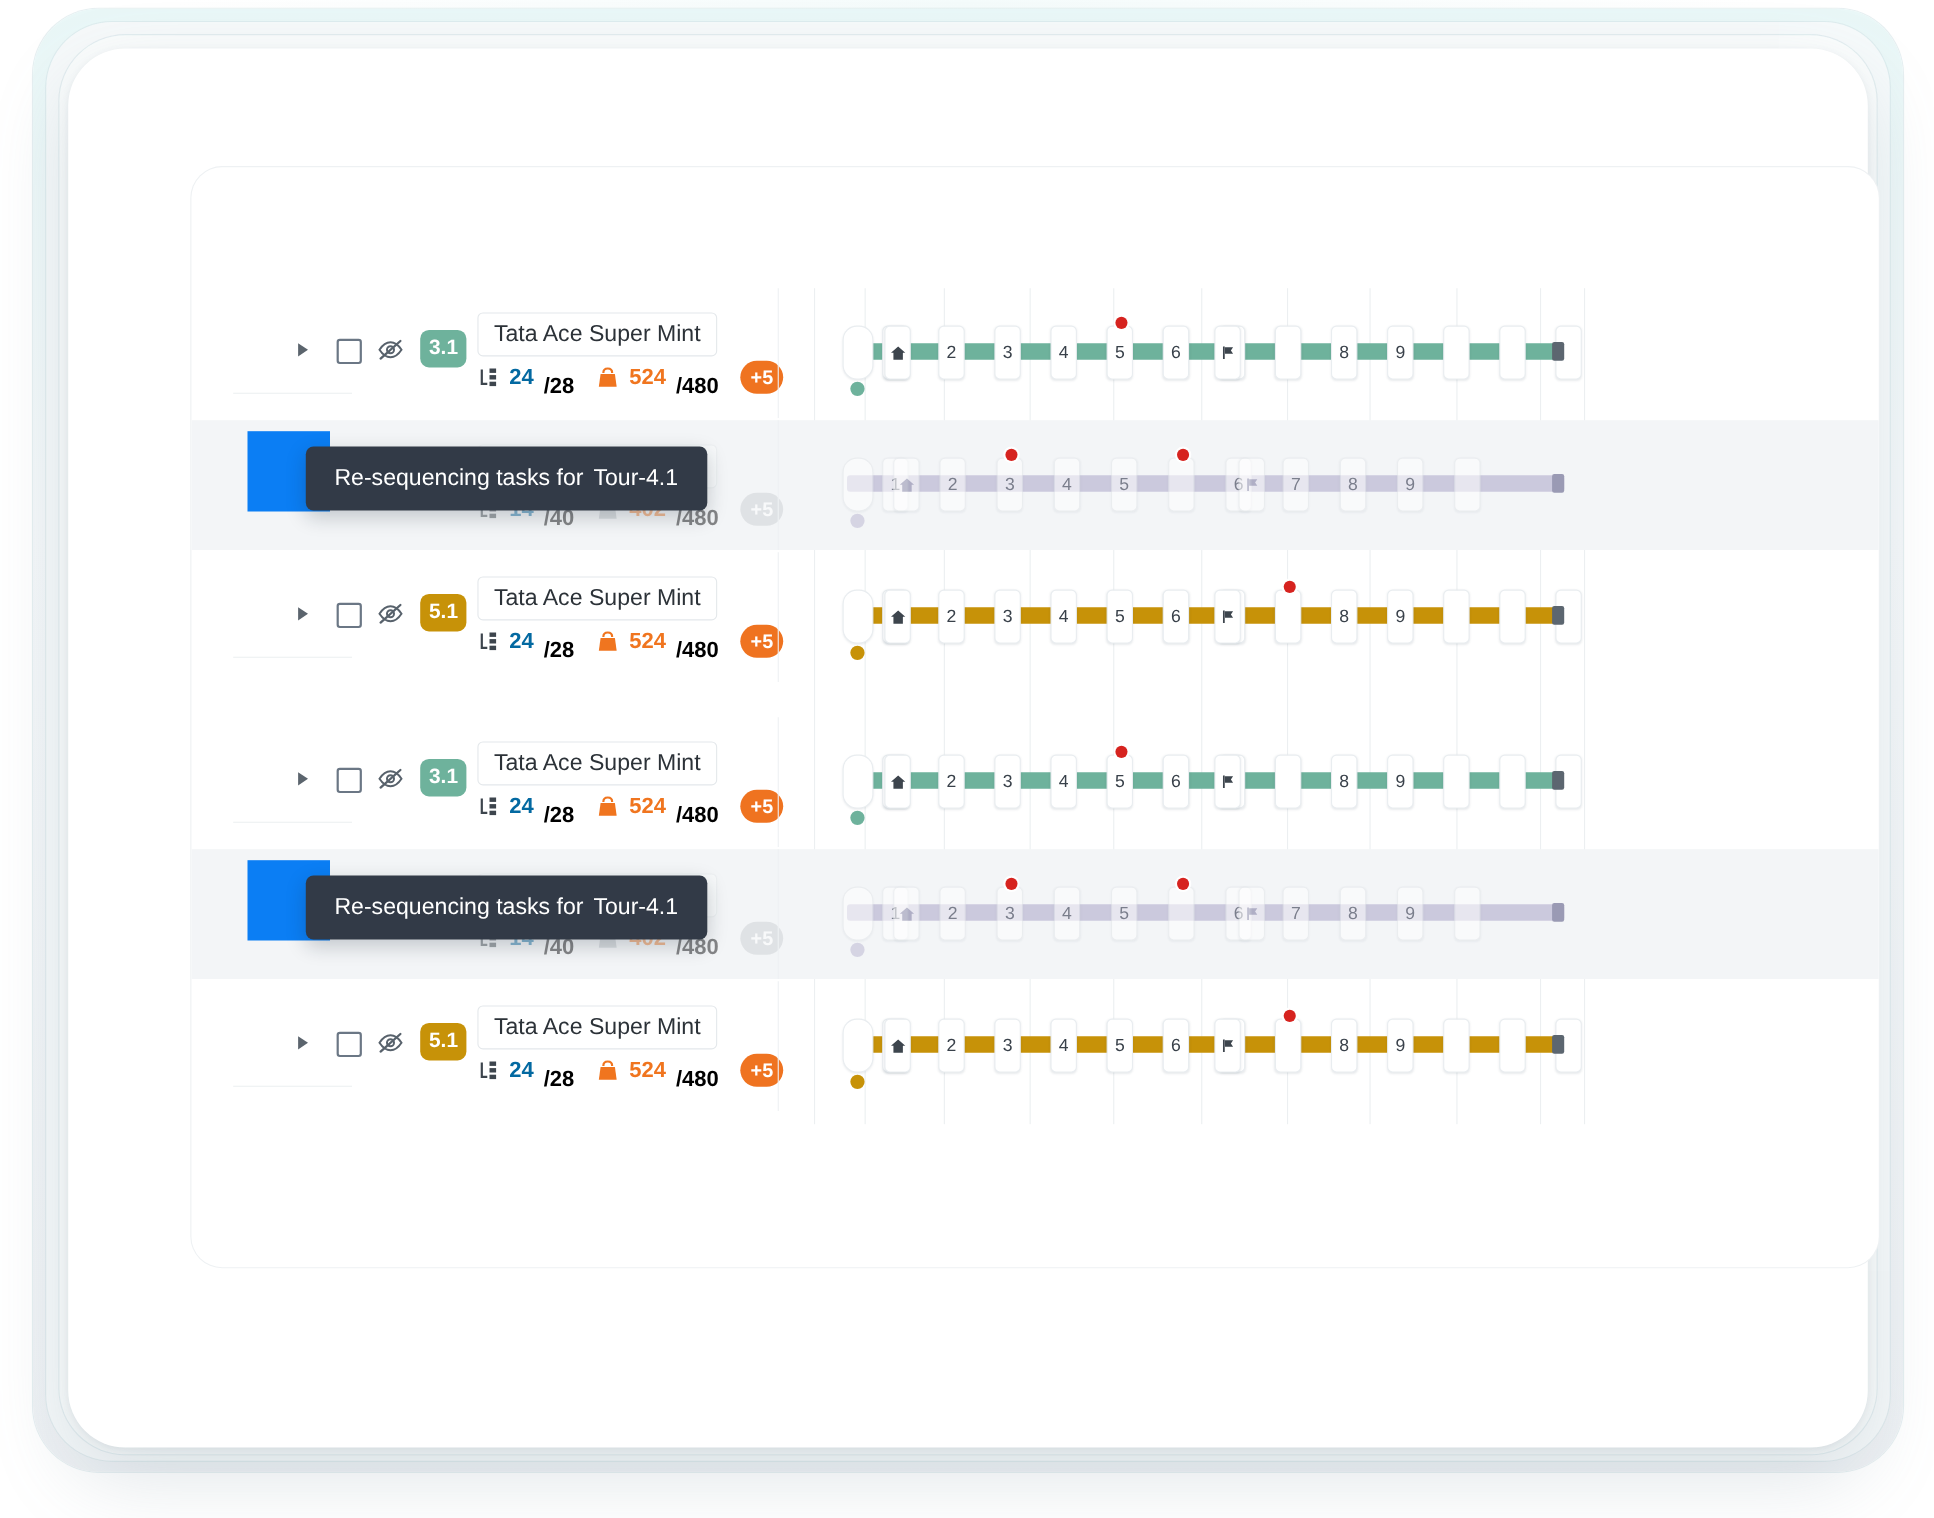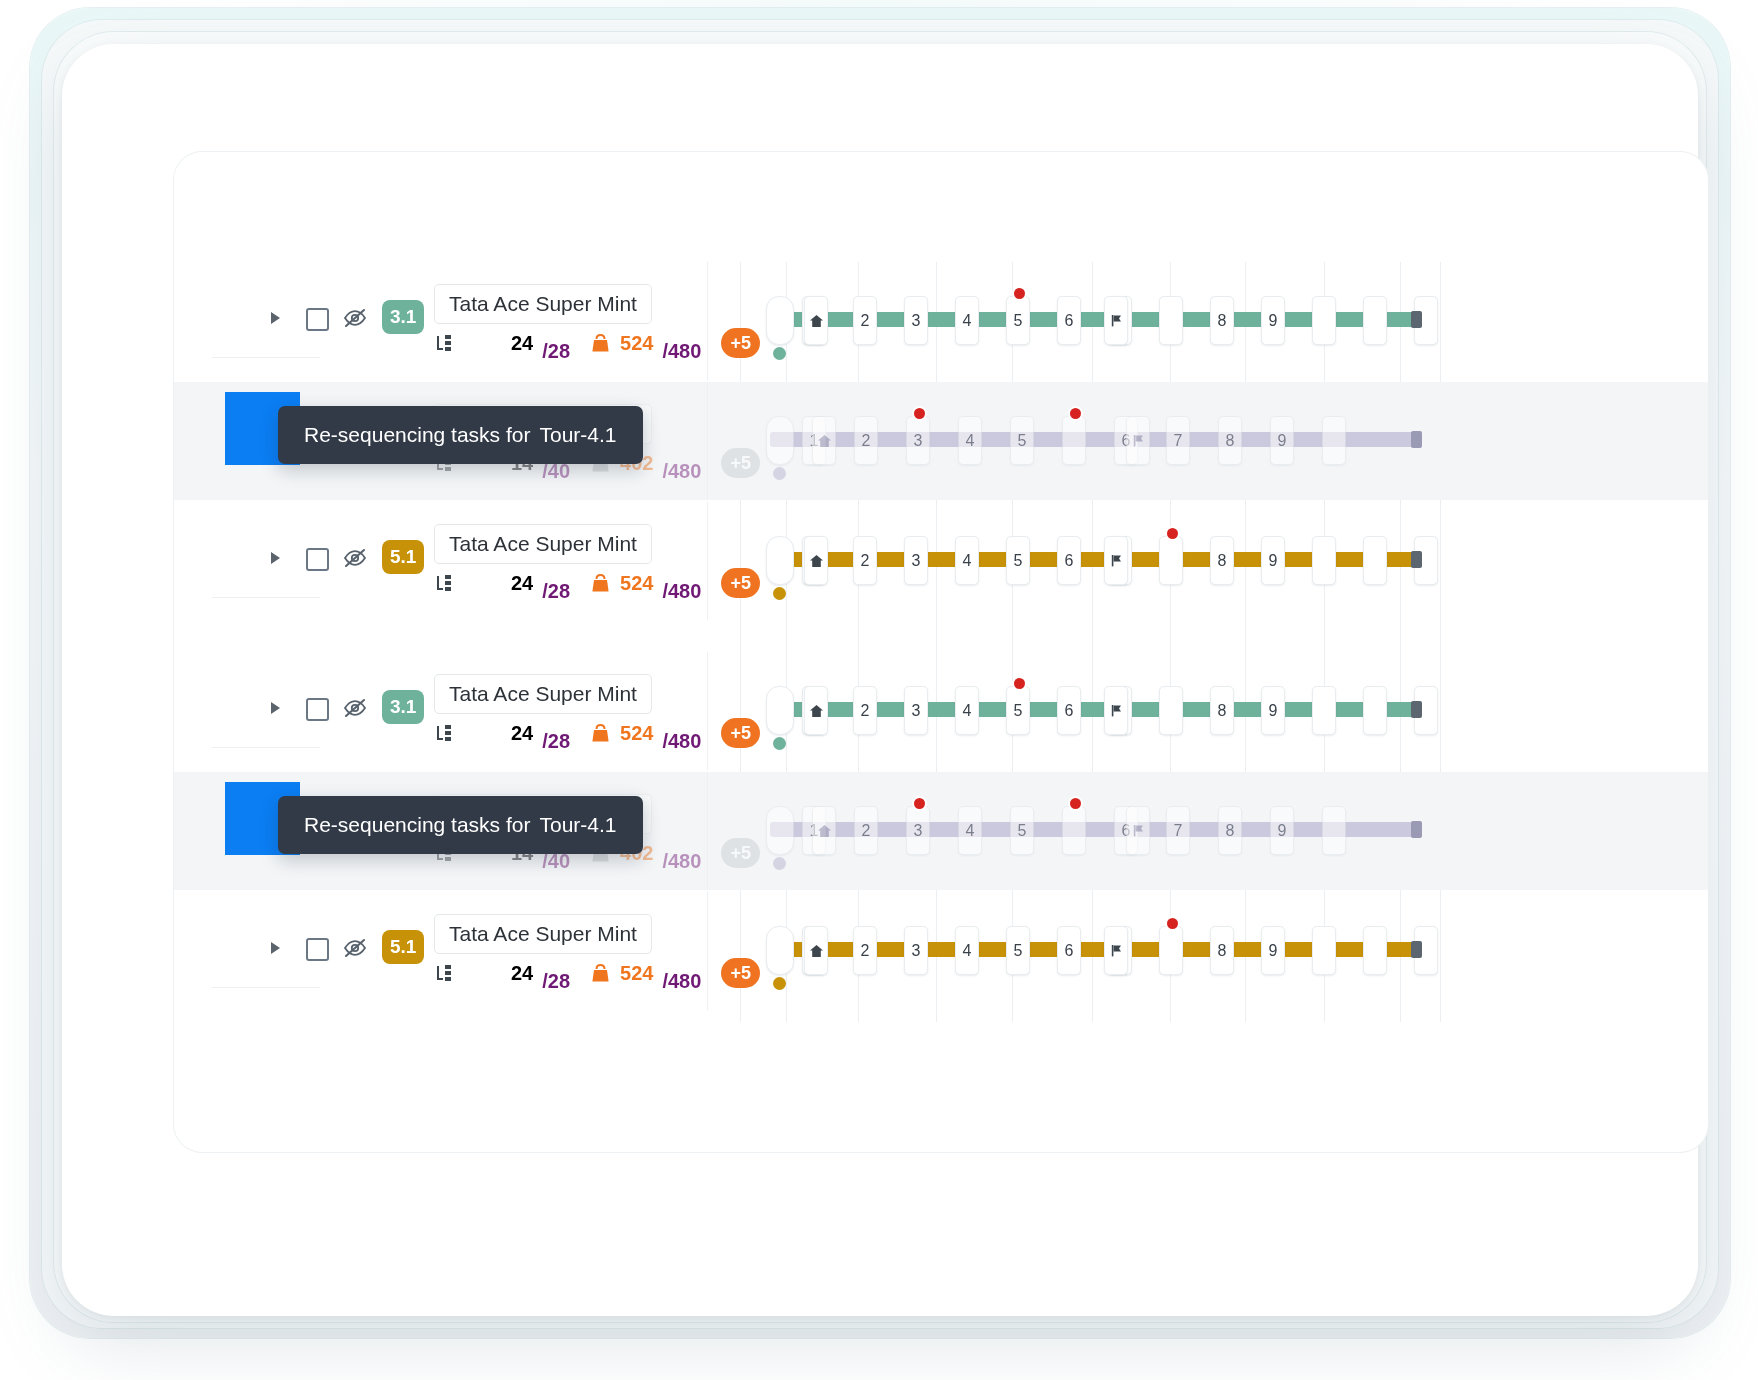--- a/index.html
+++ b/index.html
@@ -107,22 +107,22 @@
     padding:0 14px;border:1px solid #e4e8eb;border-radius:5px;background:#fff;
     font-size:21px;color:#2c3238;white-space:nowrap;
   }
   .stats{
     position:absolute;left:222px;top:66px;height:30px;
     display:flex;align-items:center;gap:20px;
   }
   .stat{display:flex;align-items:center;gap:9px;font-size:20px;}
   .stat .i{display:flex;align-items:center;}
   .stat .num{font-weight:700;}
-  .stat .den{color:#701a75;font-weight:700;margin-top:16px;}
-  .stat.tasks .num{color:#000000;margin-left:48px;}
+  .stat .den{color:#000000;font-weight:700;margin-top:16px;}
+  .stat.tasks .num{color:#0369a1;}
   .stat.load .num{color:#f0751f;}
   .plus{
     display:flex;align-items:center;justify-content:center;
     min-width:38px;height:30px;border-radius:15px;background:#ef7320;
     color:#fff;font-size:18px;font-weight:700;padding:0 9px;box-sizing:border-box;
   }
 
   
   .gantt{
     position:absolute;left:592px;top:0;width:700px;height:118px;

